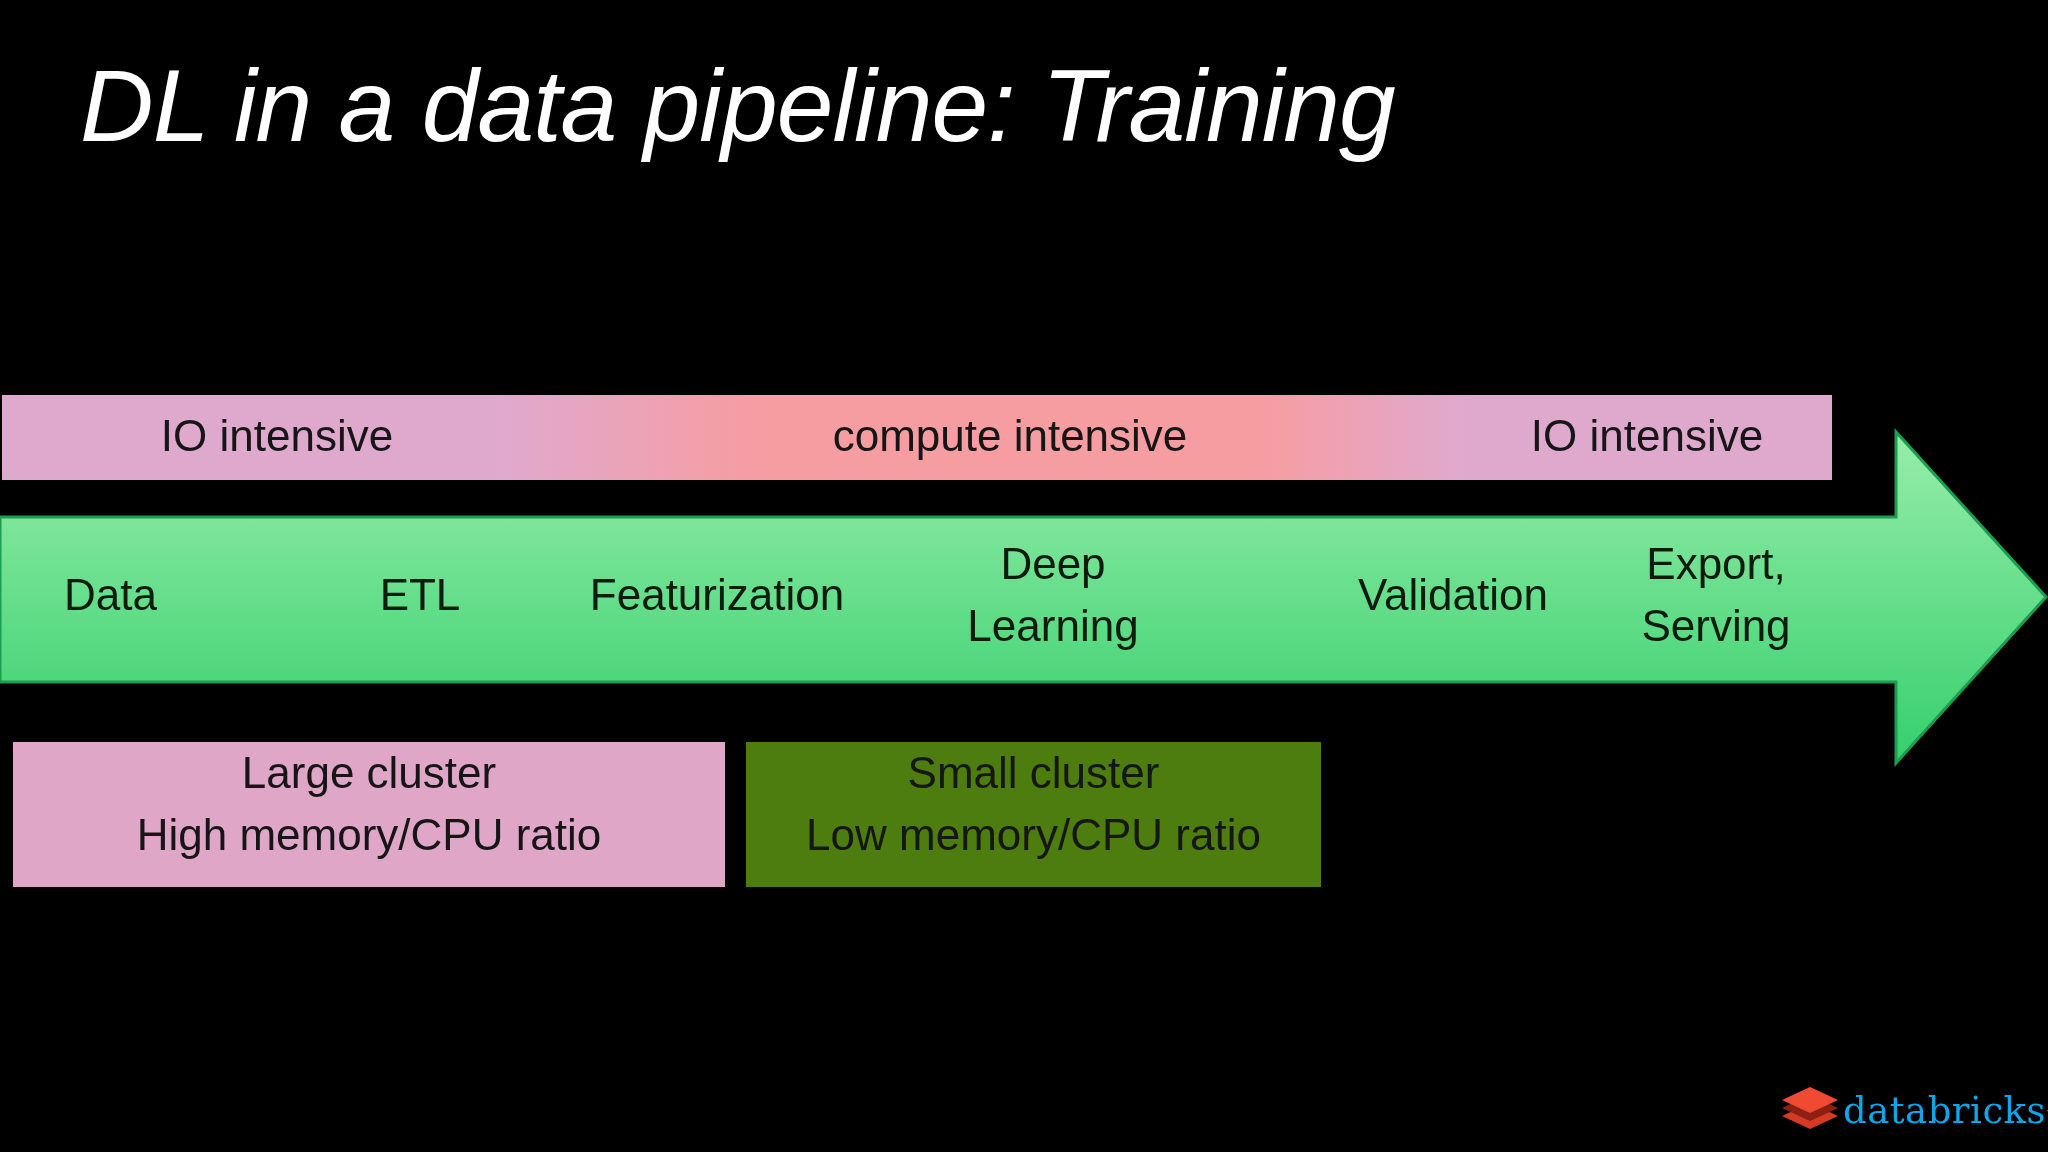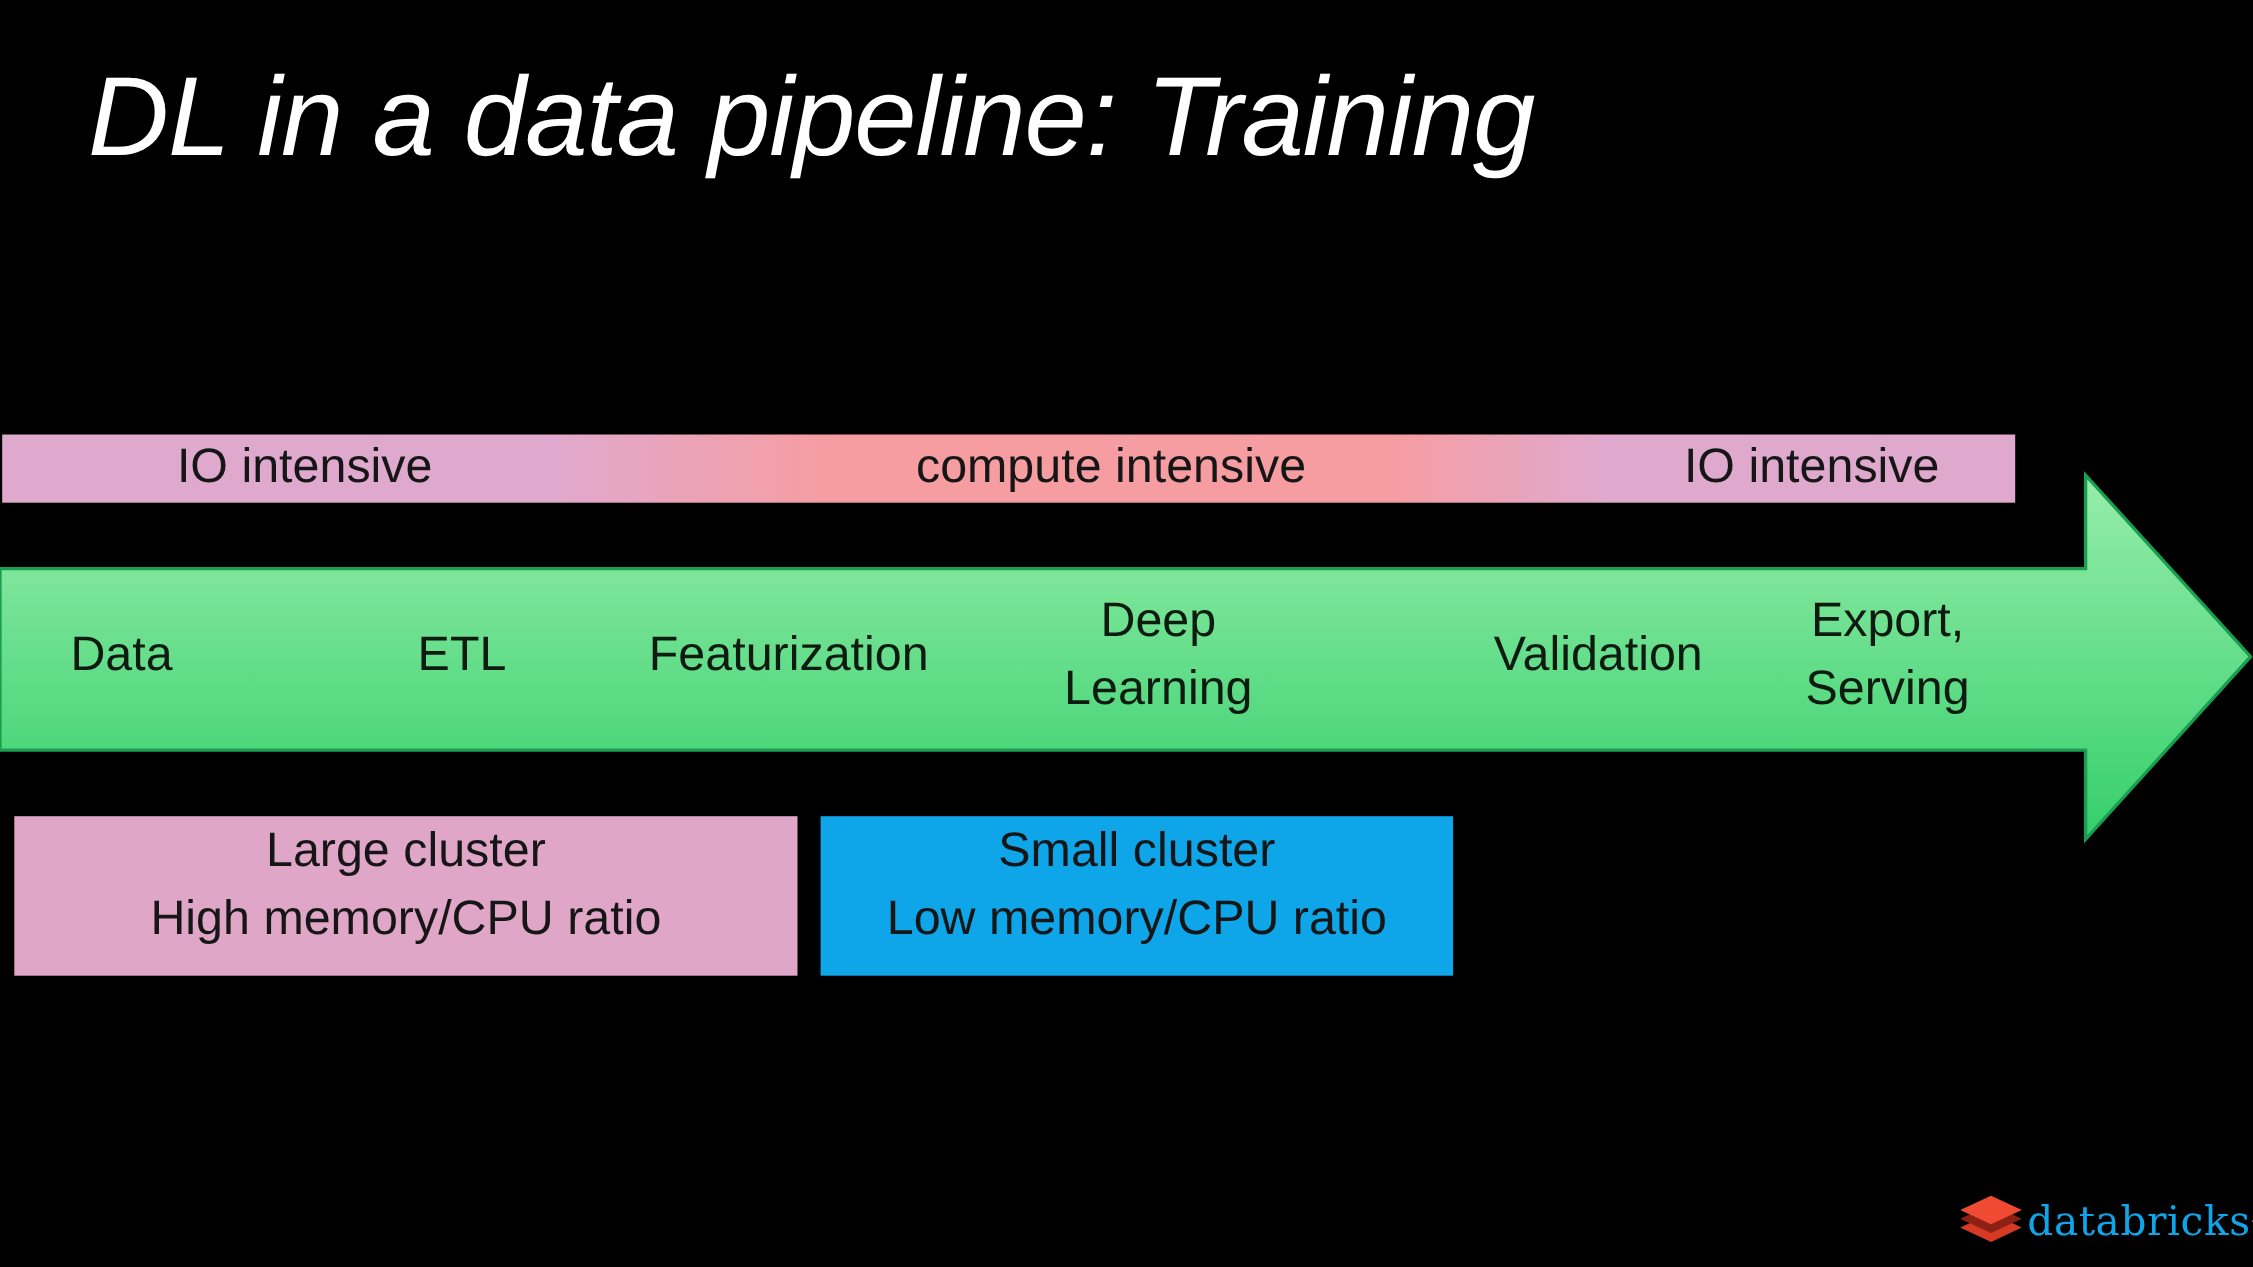--- a/index.html
+++ b/index.html
@@ -24,21 +24,21 @@
     white-space: nowrap;
     font-style: italic;
   }
 
   
   .intensity-bar {
     position: absolute;
     left: 2px;
     top: 395px;
     width: 1830px;
-    height: 62px;
+    height: 85px;
     background: linear-gradient(90deg,
       #dfa9ce 0%, #dfa9ce 27%,
       #f69da2 41%, #f69da2 69%,
       #dfa9ce 80%, #dfa9ce 100%);
   }
   .intensity-label {
     position: absolute;
     top: 50%;
     transform: translate(-50%, -54%);
     color: #161616;
@@ -96,21 +96,21 @@
   }
   .cluster-box span { display: block; white-space: nowrap; }
   .cluster-box.large {
     left: 13px;
     width: 712px;
     background: #e0a6c8;
   }
   .cluster-box.small {
     left: 746px;
     width: 575px;
-    background: #0ea5e9;
+    background: #4d7c0f;
   }
 
   
   .brand {
     position: absolute;
     left: 1781px;
     top: 1083px;
     display: flex;
     align-items: center;
   }

